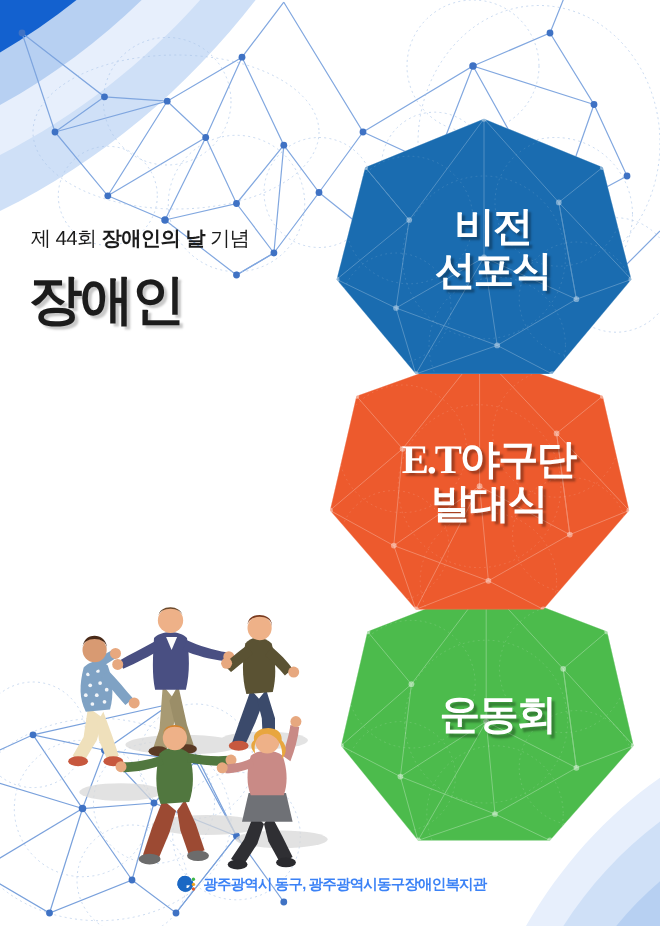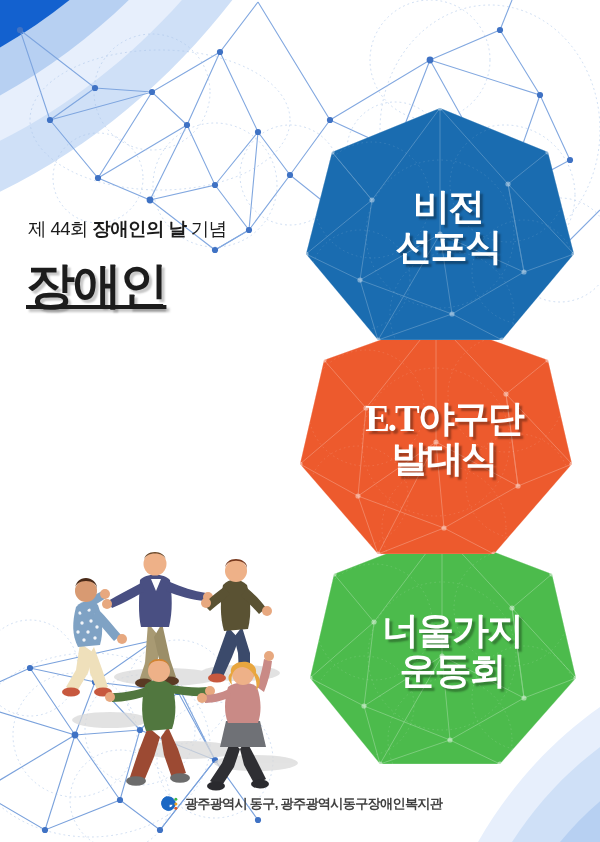--- a/index.html
+++ b/index.html
@@ -29,21 +29,21 @@
   .bg-layer svg {
     display: block;
     width: 600px;
     height: 842px;
   }
 
   
   .left-col {
     position: absolute;
     left: 26px;
-    top: 217px;
+    top: 205px;
     width: 280px;
     z-index: 6;
   }
 
   .eyebrow {
     font-size: 18.5px;
     line-height: 1.25;
     color: #1b1b1b;
     letter-spacing: -0.6px;
     white-space: nowrap;
@@ -68,21 +68,20 @@
   }
 
   .headline {
     font-size: 49px;
     line-height: 1.17;
     font-weight: 800;
     letter-spacing: -2.2px;
     color: #1c1c1c;
     text-shadow: 3px 3px 2px rgba(0,0,0,0.22);
     margin: 0;
-    text-decoration: underline;
   }
   .headline .hl-line {
     display: block;
     white-space: nowrap;
   }
 
   
   .badges {
     position: absolute;
     left: 296px;
@@ -144,21 +143,21 @@
     z-index: 10;
     display: flex;
     align-items: center;
     justify-content: center;
     gap: 6px;
   }
   .footer-logo { width: 21px; height: 21px; display:block; }
   .footer-text {
     font-size: 13.2px;
     font-weight: 700;
-    color: #404040;
+    color: #3b82f6;
     letter-spacing: -0.75px;
     white-space: nowrap;
   }
 </style>
 </head>
 <body>
 
 <div id="poster">
 
   <div class="bg-layer">
@@ -407,21 +406,20 @@
           <circle cx="136" cy="4" r="2.6"></circle>
             <circle cx="28" cy="46" r="2.6"></circle>
           <circle cx="4" cy="150" r="2.6"></circle>
             <circle cx="74" cy="236" r="2.6"></circle>
           <circle cx="194" cy="236" r="2.6"></circle>
             <circle cx="270" cy="150" r="2.6"></circle>
           <circle cx="246" cy="46" r="2.6"></circle>
         </g>
       </svg>
       <div class="badge-label">
-        <span class="ln">너울가지</span>
         <span class="ln">운동회</span>
       </div>
     </div>
   </div>
 
   <div class="bg-layer">
     <svg viewBox="0 0 600 842" xmlns="http://www.w3.org/2000/svg" aria-hidden="true">
       <g stroke="#6b97d8" fill="none" stroke-width="1.1" opacity="0.9">
         <path d="M -40,700 L 30,668 L 95,682 L 140,730 L 120,800 L 45,830 L -20,792 Z"></path>
         <path d="M 30,668 L 75,735 L 140,730"></path>

